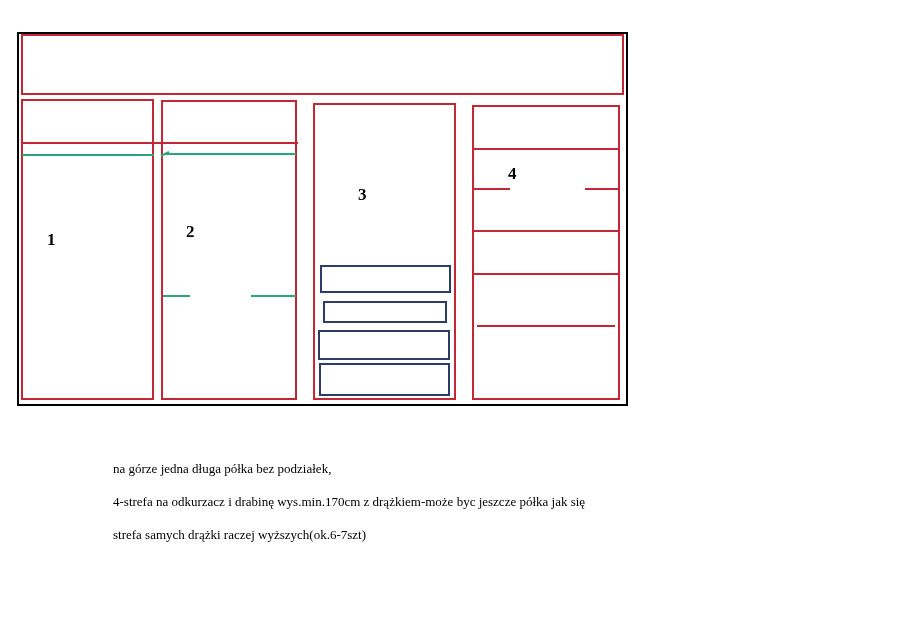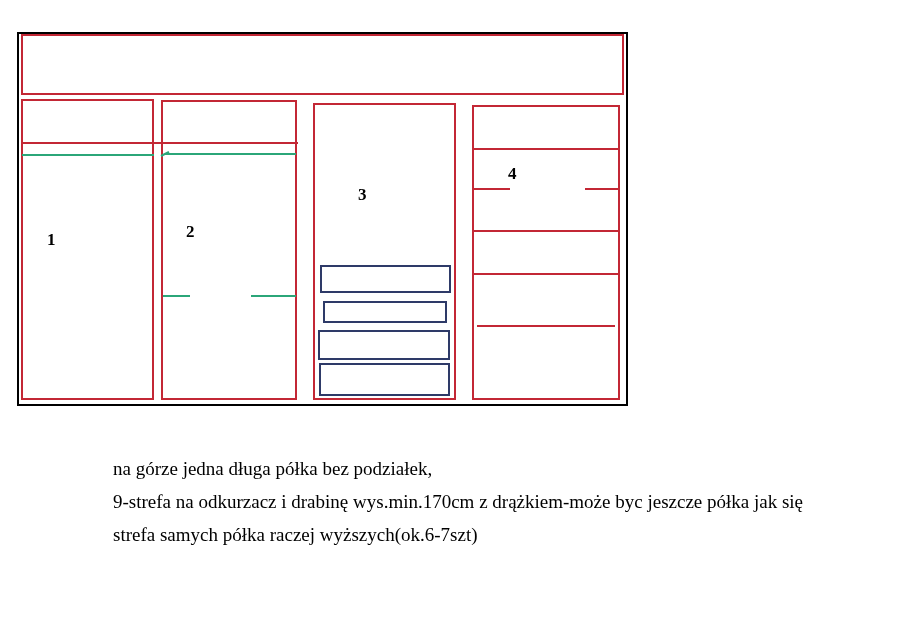--- a/index.html
+++ b/index.html
@@ -24,21 +24,21 @@
   
   .drawer{border:2px solid var(--drawer,#2e3a68);background:transparent;}
   
   .seclabel{
     font-weight:bold;font-size:17px;line-height:17px;
     color:var(--text,#000);
   }
   
   .notes{
     left:113px;top:452px;width:800px;
-    font-size:19px;line-height:33px;
+    font-size:13px;line-height:33px;
     white-space:nowrap;
   }
 </style>
 </head>
 <body>
 
 <div id="canvas">
 
   <div class="abs frame" style="left:17px;top:32px;width:611px;height:374px;"></div>
 
@@ -74,17 +74,17 @@
   <div class="abs redline" style="left:472px;top:273px;width:148px;"></div>
   <div class="abs redline" style="left:477px;top:325px;width:138px;"></div>
 
   <span class="abs seclabel" style="left:47px;top:231px;">1</span>
   <span class="abs seclabel" style="left:186px;top:223px;">2</span>
   <span class="abs seclabel" style="left:358px;top:186px;">3</span>
   <span class="abs seclabel" style="left:508px;top:165px;">4</span>
 
   <div class="abs notes">
     <div>na górze jedna długa półka bez podziałek,</div>
-    <div>9-strefa na odkurzacz i drabinę wys.min.170cm z drążkiem-może byc jeszcze półka jak się</div>
-    <div>strefa samych półka raczej wyższych(ok.6-7szt)</div>
+    <div>4-strefa na odkurzacz i drabinę wys.min.170cm z drążkiem-może byc jeszcze półka jak się</div>
+    <div>strefa samych drążki raczej wyższych(ok.6-7szt)</div>
   </div>
 
 </div>
 
 </body></html>

